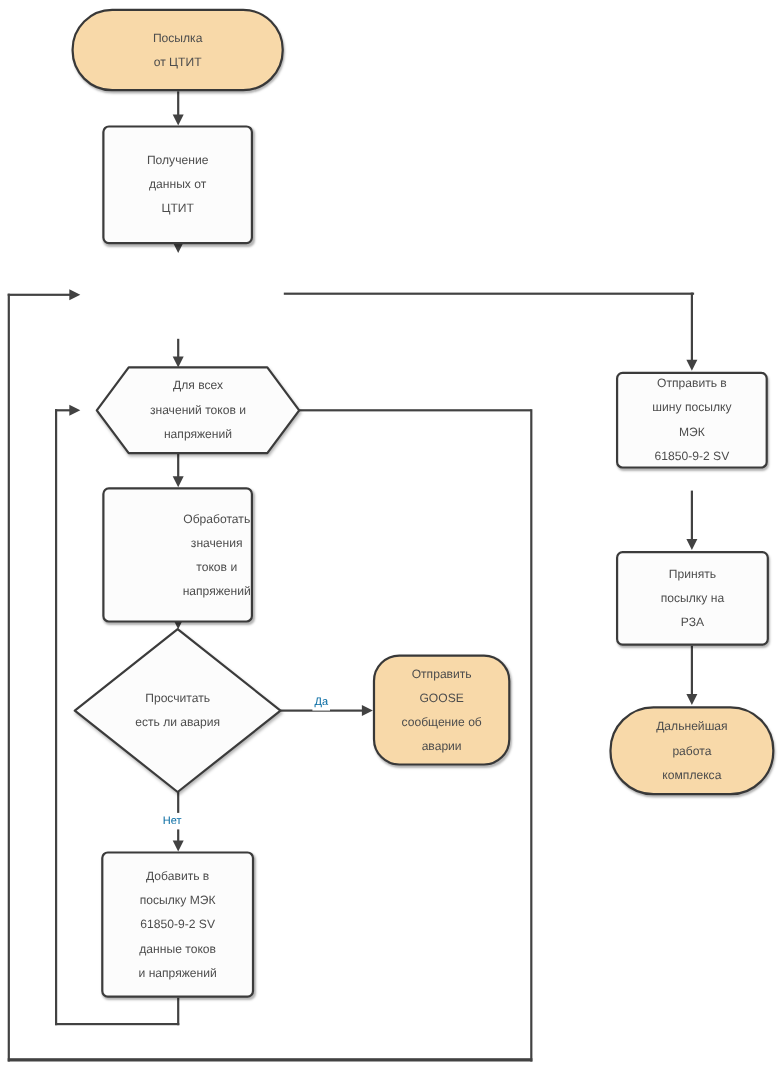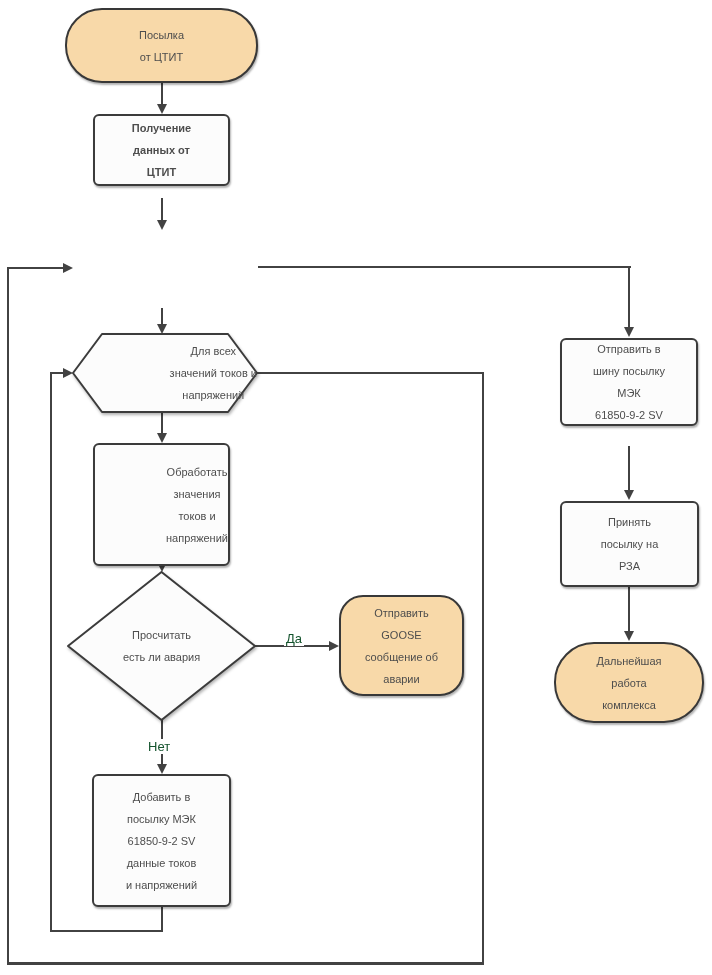--- a/index.html
+++ b/index.html
@@ -44,22 +44,22 @@
     border-top:10px solid #424242;
   }
   .arrow-right{
     position:absolute;width:0;height:0;
     border-top:5px solid transparent;border-bottom:5px solid transparent;
     border-left:10px solid #424242;
   }
   .edge-label{
     position:absolute;
     background:#ffffff;
-    color:#14532d;
-    font-size:13px;line-height:15px;
+    color:#0369a1;
+    font-size:10px;line-height:15px;
     padding:0 2px;
     z-index:3;
   }
 </style>
 </head>
 <body>
 
 <div id="canvas">
 
   <div class="edge" style="left:161px;top:83px;width:2px;height:23px;"></div>
@@ -106,28 +106,28 @@
   <div class="arrow-down" style="left:624px;top:490px;"></div>
 
   <div class="edge" style="left:628px;top:587px;width:2px;height:46px;"></div>
   <div class="arrow-down" style="left:624px;top:631px;"></div>
 
   <div class="node term" style="left:65px;top:8px;width:193px;height:75px;border-radius:37px;">
     <span class="txt">Посылка
 от ЦТИТ</span>
   </div>
 
-  <div class="node proc" style="left:93px;top:114px;width:137px;height:72px;font-weight:bold;">
+  <div class="node proc" style="left:93px;top:114px;width:137px;height:108px;">
     <span class="txt">Получение
 данных от
 ЦТИТ</span>
   </div>
 
 
-  <div class="node" style="left:73px;top:334px;width:184px;height:78px;justify-content:flex-end;">
+  <div class="node" style="left:88px;top:334px;width:184px;height:78px;">
     <svg class="shape-svg" viewBox="0 0 184 78" preserveAspectRatio="none">
       <polygon points="0,39 29,0 155,0 184,39 155,78 29,78"></polygon>
     </svg>
     <span class="txt">Для всех
 значений токов и
 напряжений</span>
   </div>
 
   <div class="node proc" style="left:93px;top:443px;width:137px;height:123px;justify-content:flex-end;">
     <span class="txt">Обработать

